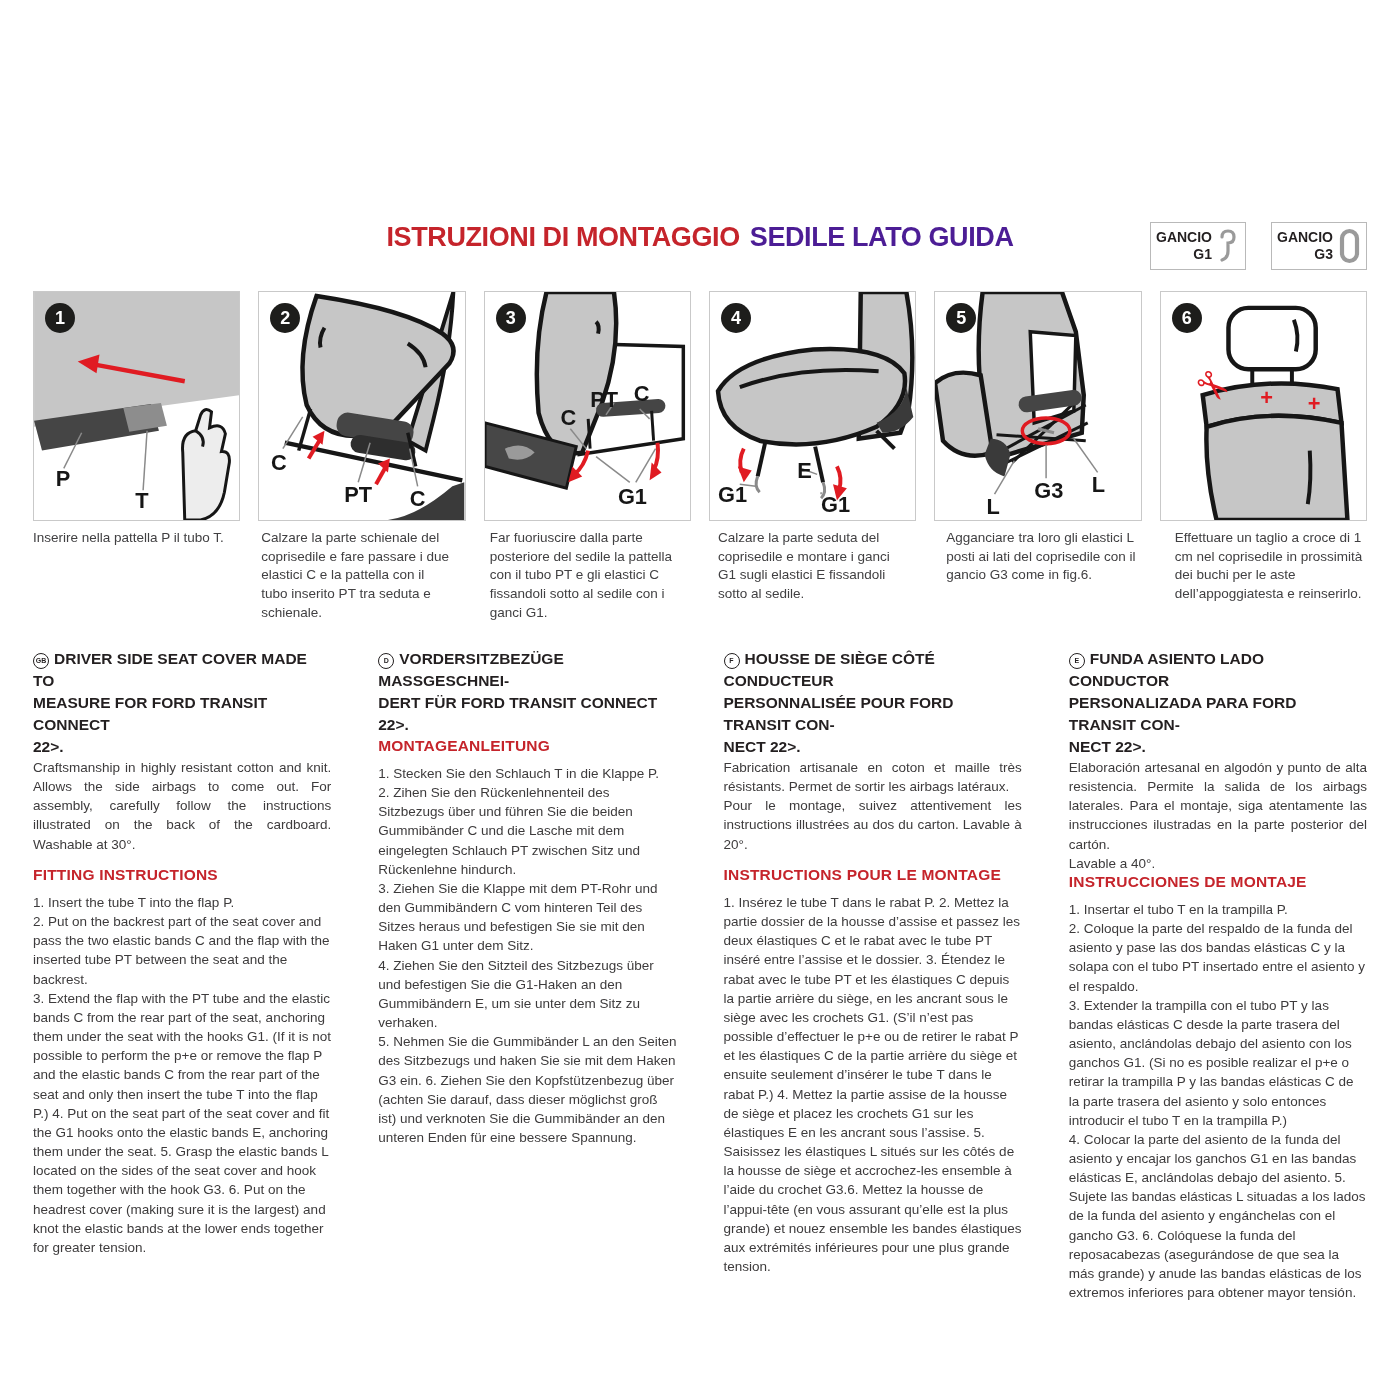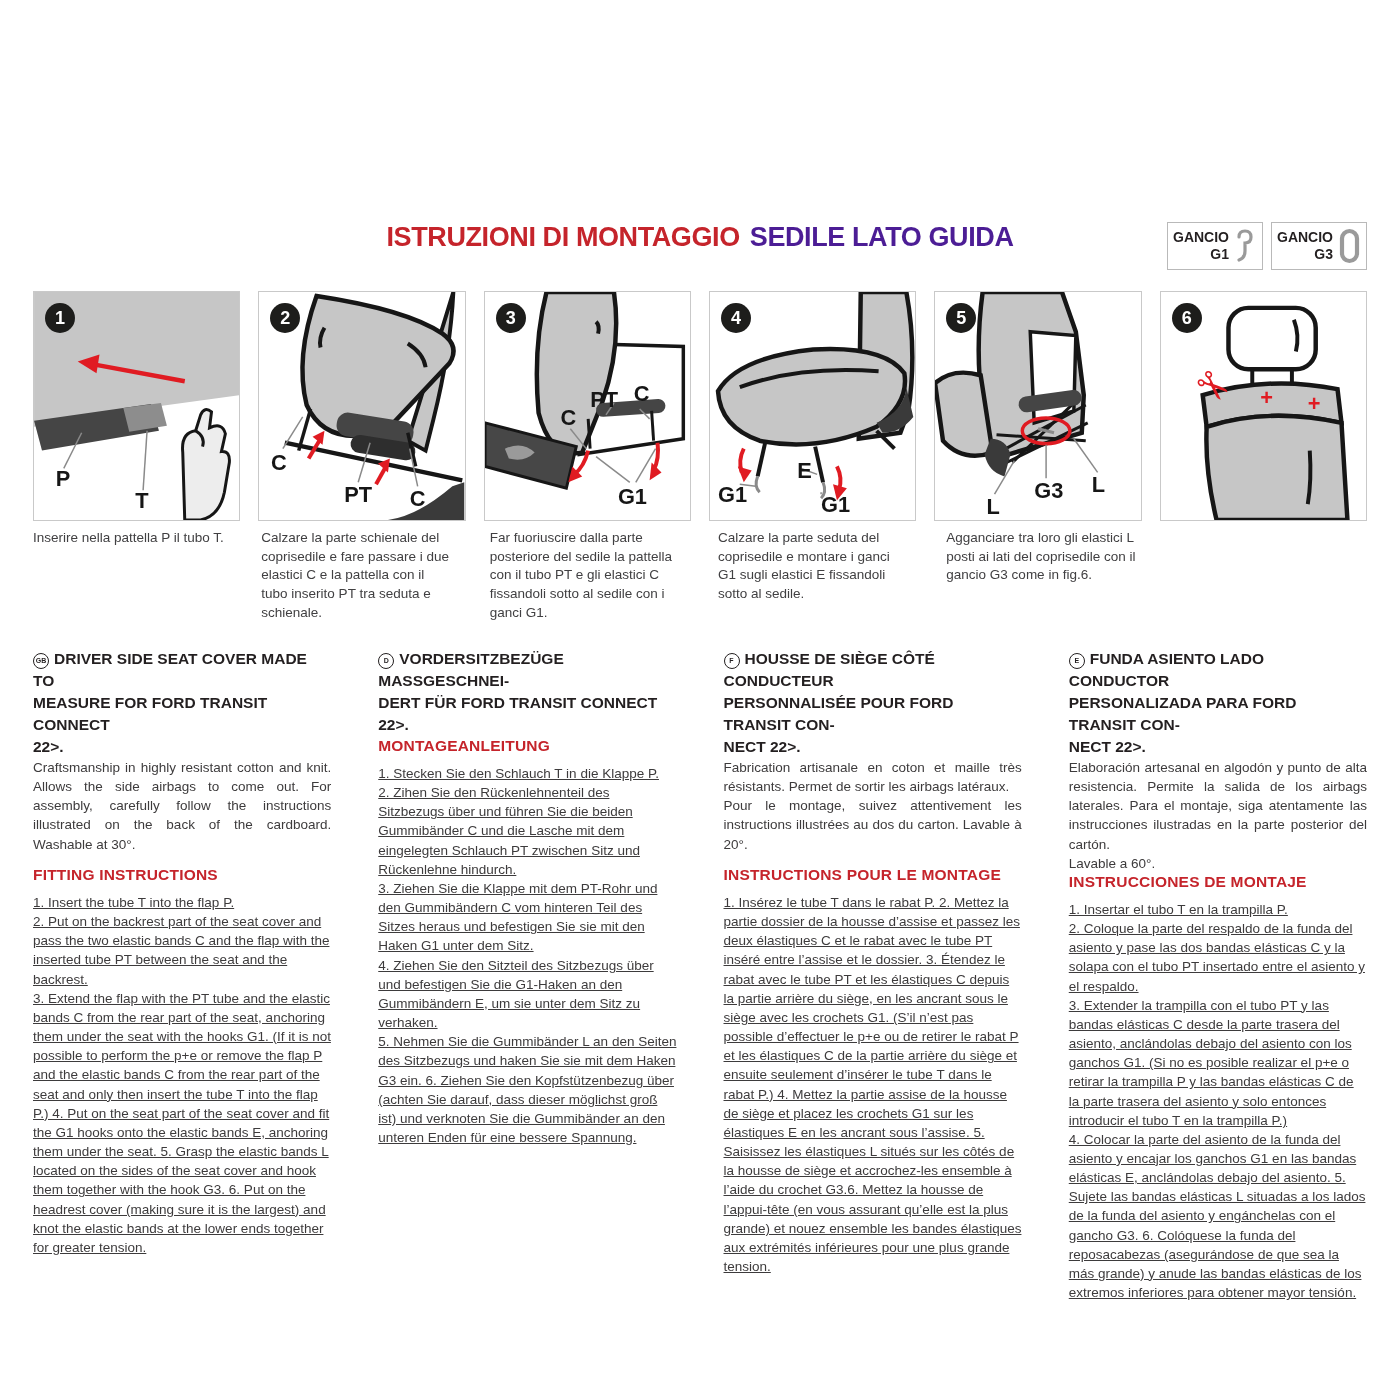--- a/index.html
+++ b/index.html
@@ -4,41 +4,41 @@
 <style>
   html,body{margin:0;padding:0;background:#ffffff;}
   body{width:1400px;height:1400px;position:relative;font-family:"Liberation Sans",sans-serif;color:#2d2a2b;}
   .sheet{position:absolute;left:33px;right:33px;top:0;}
 
   
   .hdr{position:absolute;left:0;right:0;top:222px;height:56px;}
   .title{position:absolute;left:0;right:0;text-align:center;font-size:27px;font-weight:bold;letter-spacing:-0.4px;white-space:nowrap;}
   .title .t-red{color:#c5242b;}
   .title .t-dark{color:#4c1d95;margin-left:10px;}
-  .legend{position:absolute;right:0;top:0;display:flex;gap:8px;}
+  .legend{position:absolute;right:0;top:0;display:flex;gap:25px;}
   .legend-box{width:96px;height:48px;border:1px solid #b9b9b9;background:#fff;display:flex;align-items:center;justify-content:flex-end;padding:0 6px 0 4px;box-sizing:border-box;}
   .legend-text{text-align:right;font-size:14px;font-weight:bold;color:#231f20;line-height:1.25;margin-right:5px;}
   .legend-icon{flex:0 0 22px;height:38px;}
 
   
   .figs{position:absolute;left:0;right:0;top:291px;display:grid;grid-template-columns:repeat(6,1fr);column-gap:18px;}
   .panel{position:relative;height:230px;background:#fff;border:1px solid #c9c9c9;box-sizing:border-box;overflow:hidden;}
   .fig-num{position:absolute;left:11px;top:11px;width:30px;height:30px;border-radius:50%;background:#1d1d1b;color:#fff;font-size:18px;font-weight:bold;display:flex;align-items:center;justify-content:center;z-index:2;}
   .panel svg{position:absolute;left:0;top:0;width:100%;height:100%;}
   .caps{position:absolute;left:0;right:0;top:529px;display:grid;grid-template-columns:repeat(6,1fr);column-gap:18px;gap:36px;}
   .cap{font-size:13.5px;line-height:1.38;color:#414042;}
   .cap-b{font-weight:normal;}
 
   
   .langs{position:absolute;left:0;right:0;top:648px;display:grid;grid-template-columns:repeat(4,1fr);column-gap:47px;}
   .col-title{min-height:89px;margin:0;font-size:15.5px;font-weight:bold;color:#231f20;line-height:1.42;white-space:pre-line;}
   .badge{display:inline-flex;width:14px;height:14px;border:1px solid #231f20;border-radius:50%;align-items:center;justify-content:center;font-size:7px;font-weight:bold;vertical-align:1px;margin-right:5px;letter-spacing:0;}
   .col-intro{min-height:108px;font-size:13.5px;line-height:1.42;color:#3d3b3c;text-align:justify;white-space:pre-line;}
   .col-heading{margin:0 0 9px 0;font-size:15.5px;font-weight:bold;color:#c5242b;letter-spacing:0.2px;}
-  .col-steps{font-size:13.5px;line-height:1.42;color:#3d3b3c;white-space:pre-line;text-decoration:underline;}
+  .col-steps{font-size:13.5px;line-height:1.42;color:#3d3b3c;white-space:pre-line;}
 
   
   .ln{stroke:#161616;fill:none;}
   .lbl{font-family:"Liberation Sans",sans-serif;font-weight:bold;font-size:22px;fill:#161616;}
   .leader{stroke:#8a8a8a;stroke-width:1.5;fill:none;}
   .gray{fill:#c6c6c6;}
   .dk{fill:#454545;}
   .red{fill:#e01b22;}
   .redln{stroke:#e01b22;fill:none;}
 </style>
@@ -210,20 +210,21 @@
     </div>
 
   </div>
 
   <div class="caps">
     <div class="cap">Inserire nella pattella P il tubo T.</div>
     <div class="cap">Calzare la parte schienale del coprisedile e fare passare i due elastici C e la pattella con il tubo inserito PT tra seduta e schienale.</div>
     <div class="cap">Far fuoriuscire dalla parte posteriore del sedile la pattella con il tubo PT e gli elastici C fissandoli sotto al sedile con i ganci G1.</div>
     <div class="cap">Calzare la parte seduta del coprisedile e montare i ganci G1 sugli elastici E fissandoli sotto al sedile.</div>
     <div class="cap"><span>Agganciare tra loro gli elastici L posti ai lati del coprisedile con il gancio G3 come in </span><span class="cap-b">fig.6</span><span>.</span></div>
+    <div class="cap">Effettuare un taglio a croce di 1 cm nel coprisedile in prossimità dei buchi per le aste dell’appoggiatesta e reinserirlo.</div>
   </div>
 
   <div class="langs">
 
     <div class="lang-col">
       <h3 class="col-title"><span class="badge">GB</span><span>DRIVER SIDE SEAT COVER MADE TO
 MEASURE FOR FORD TRANSIT CONNECT
 22&gt;.</span></h3>
       <div class="col-intro">Craftsmanship in highly resistant cotton and knit. Allows the side airbags to come out. For assembly, carefully follow the instructions illustrated on the back of the cardboard. Washable at 30°.</div>
       <h4 class="col-heading">FITTING INSTRUCTIONS</h4>
@@ -251,21 +252,21 @@
 Pour le montage, suivez attentivement les instructions illustrées au dos du carton. Lavable à 20°.</div>
       <h4 class="col-heading">INSTRUCTIONS POUR LE MONTAGE</h4>
       <div class="col-steps">1. Insérez le tube T dans le rabat P. 2. Mettez la partie dossier de la housse d’assise et passez les deux élastiques C et le rabat avec le tube PT inséré entre l’assise et le dossier. 3. Étendez le rabat avec le tube PT et les élastiques C depuis la partie arrière du siège, en les ancrant sous le siège avec les crochets G1. (S’il n’est pas possible d’effectuer le p+e ou de retirer le rabat P et les élastiques C de la partie arrière du siège et ensuite seulement d’insérer le tube T dans le rabat P.) 4. Mettez la partie assise de la housse de siège et placez les crochets G1 sur les élastiques E en les ancrant sous l’assise. 5. Saisissez les élastiques L situés sur les côtés de la housse de siège et accrochez-les ensemble à l’aide du crochet G3.6. Mettez la housse de l’appui-tête (en vous assurant qu’elle est la plus grande) et nouez ensemble les bandes élastiques aux extrémités inférieures pour une plus grande tension.</div>
     </div>
 
     <div class="lang-col">
       <h3 class="col-title"><span class="badge">E</span><span>FUNDA ASIENTO LADO CONDUCTOR
 PERSONALIZADA PARA FORD TRANSIT CON-
 NECT 22&gt;.</span></h3>
       <div class="col-intro">Elaboración artesanal en algodón y punto de alta resistencia. Permite la salida de los airbags laterales. Para el montaje, siga atentamente las instrucciones ilustradas en la parte posterior del cartón.
-Lavable a 60°.</div>
+Lavable a 40°.</div>
       <h4 class="col-heading">INSTRUCCIONES DE MONTAJE</h4>
       <div class="col-steps">1. Insertar el tubo T en la trampilla P.
 2. Coloque la parte del respaldo de la funda del asiento y pase las dos bandas elásticas C y la solapa con el tubo PT insertado entre el asiento y el respaldo.
 3. Extender la trampilla con el tubo PT y las bandas elásticas C desde la parte trasera del asiento, anclándolas debajo del asiento con los ganchos G1. (Si no es posible realizar el p+e o retirar la trampilla P y las bandas elásticas C de la parte trasera del asiento y solo entonces introducir el tubo T en la trampilla P.)
 4. Colocar la parte del asiento de la funda del asiento y encajar los ganchos G1 en las bandas elásticas E, anclándolas debajo del asiento. 5. Sujete las bandas elásticas L situadas a los lados de la funda del asiento y engánchelas con el gancho G3. 6. Colóquese la funda del reposacabezas (asegurándose de que sea la más grande) y anude las bandas elásticas de los extremos inferiores para obtener mayor tensión.</div>
     </div>
 
   </div>
 </div>
 

